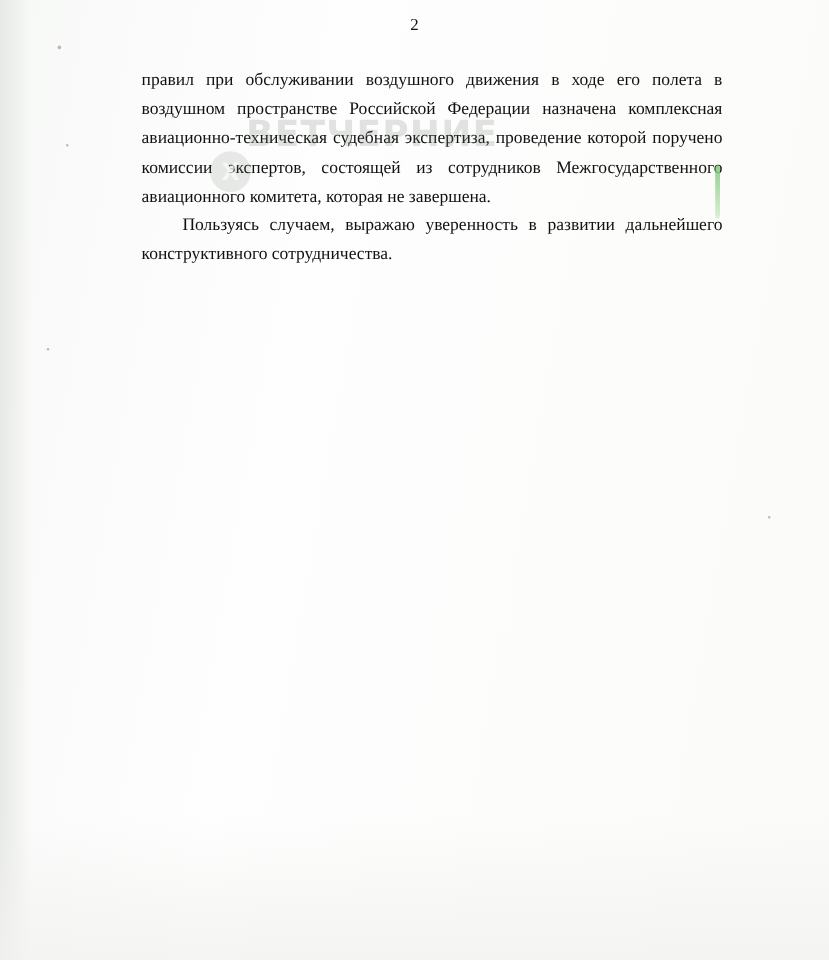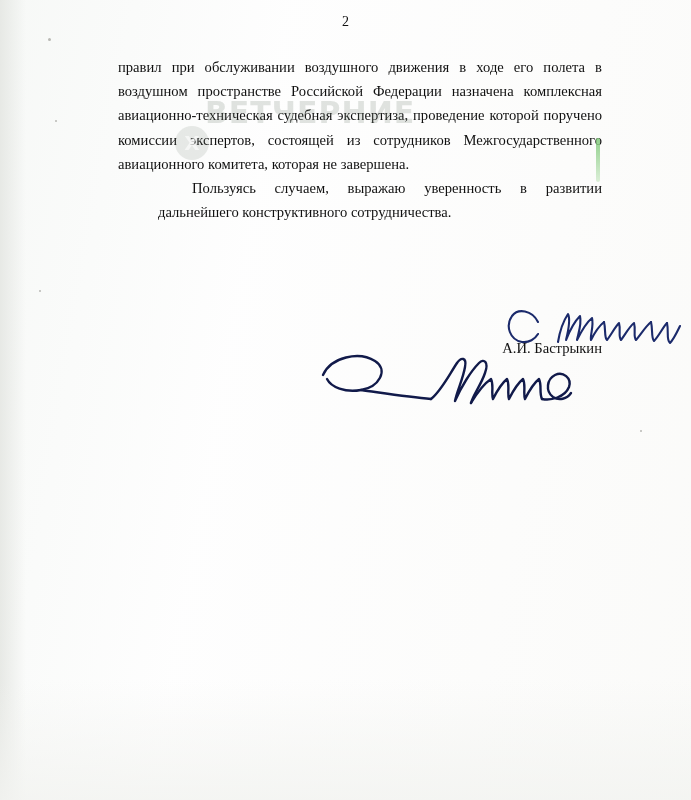--- a/index.html
+++ b/index.html
@@ -66,21 +66,20 @@
     margin: 0 0 0 0;
   }
   .para + .para {
     margin-top: 0px;
   }
   .indent {
     text-indent: 34px;
   }
   .gap-before {
     margin-top: 2px;
-    margin-left: 40px;
   }
   .sig-block {
     position: absolute;
     left: 118px;
     top: 330px;
     width: 484px;
     height: 90px;
   }
   .sig-name {
     position: absolute;
@@ -175,44 +174,20 @@
   <div class="speck" style="left:39px; top:290px; width:2px; height:2px;"></div>
   <div class="speck" style="left:640px; top:430px; width:2px; height:2px;"></div>
 
   <div class="page-number">2</div>
 
   <div class="body-text">
     <p class="para">правил при обслуживании воздушного движения в ходе его полета в воздушном пространстве Российской Федерации назначена комплексная авиационно-техническая судебная экспертиза, проведение которой поручено комиссии экспертов, состоящей из сотрудников Межгосударственного авиационного комитета, которая не завершена.</p>
     <p class="para indent gap-before">Пользуясь случаем, выражаю уверенность в развитии дальнейшего конструктивного сотрудничества.</p>
   </div>
 
-  <div class="sig-block">
-
-    <svg class="handwriting" viewBox="0 0 300 120">
-      <g fill="none" stroke="#1b2a6b" stroke-width="2.1" stroke-linecap="round" stroke-linejoin="round">
-        <path d="M130 42 C124 30, 110 28, 104 36 C97 46, 102 60, 114 62 C121 63, 127 59, 130 54"></path>
-        <path d="M150 62 C152 50, 156 40, 160 34 C163 40, 160 52, 158 60 C162 50, 168 40, 172 36 C174 44, 170 54, 169 60 C173 52, 179 42, 184 38 C186 46, 182 55, 183 60 C186 54, 191 46, 196 42"></path>
-        <path d="M196 42 C198 50, 196 57, 199 60 C203 55, 207 47, 211 43 C213 50, 210 56, 213 60 C217 55, 221 47, 226 43 C228 50, 225 56, 228 60 C233 54, 238 46, 243 42"></path>
-        <path d="M243 42 C245 50, 243 58, 246 61 C251 56, 255 47, 259 43"></path>
-        <path d="M259 43 C261 52, 258 60, 262 63 C266 59, 269 52, 272 46"></path>
-      </g>
-    </svg>
-
-    <svg class="handwriting-2" viewBox="0 0 300 110">
-      <g fill="none" stroke="#111a4a" stroke-width="2.4" stroke-linecap="round" stroke-linejoin="round">
-        <path d="M10 40 C18 22, 46 16, 62 26 C76 35, 66 52, 48 55 C32 58, 18 52, 14 44"></path>
-        <path d="M48 55 C70 58, 96 62, 118 64"></path>
-        <path d="M118 64 C128 56, 136 40, 144 28 C148 22, 154 22, 152 32 C150 44, 144 56, 142 66 C148 52, 158 36, 166 28 C171 23, 176 27, 172 38 C168 50, 160 60, 158 68"></path>
-        <path d="M158 68 C164 58, 172 48, 178 44 C181 50, 178 58, 180 64 C184 56, 189 48, 194 44 C197 50, 194 58, 196 64 C200 56, 205 48, 210 44 C213 50, 210 58, 212 64 C216 56, 221 48, 226 44 C229 50, 226 58, 229 64"></path>
-        <path d="M229 64 C238 66, 252 62, 256 52 C259 43, 250 36, 242 40 C234 44, 232 56, 240 62 C246 66, 254 64, 258 58"></path>
-      </g>
-    </svg>
-
-    <div class="sig-name">А.И. Бастрыкин</div>
-  </div>
 
   <div class="watermark">
     <div class="wm-line wm-line-1">ВЕТЧЕРНИЕ</div>
     <div class="wm-badge">X</div>
   </div>
 
   <div class="green-mark"></div>
 
 </div>
 

